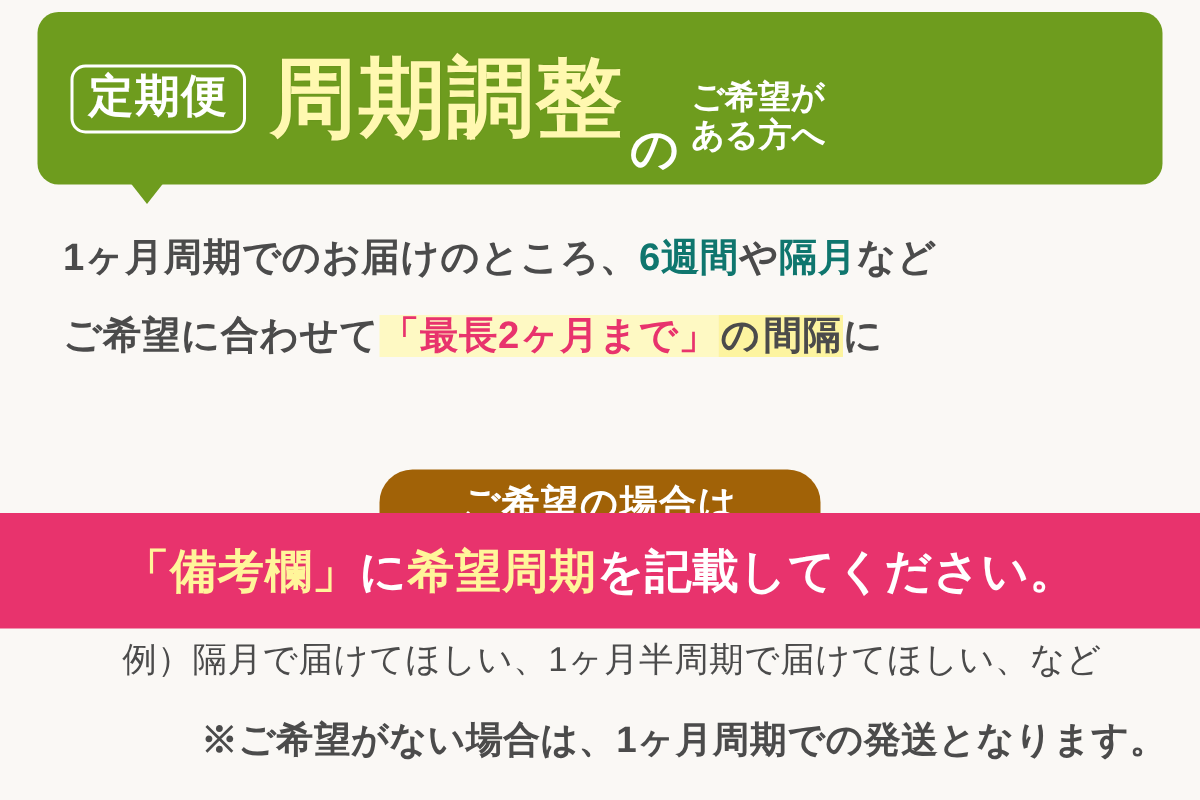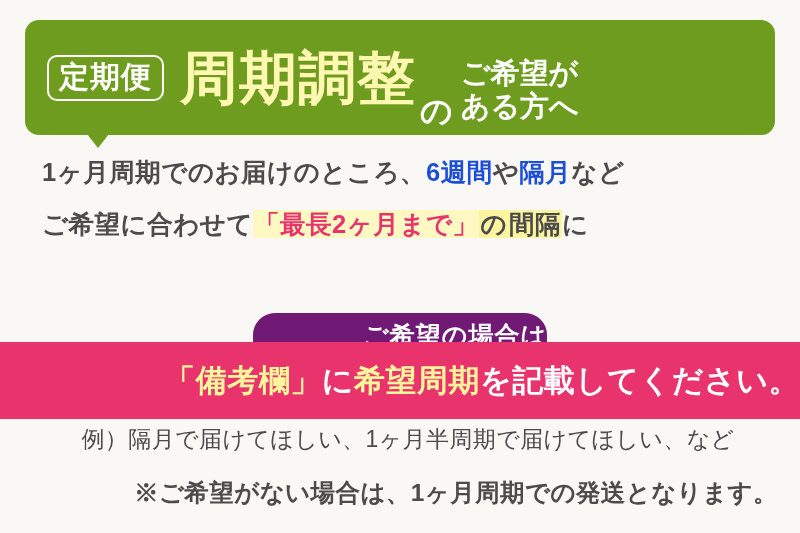--- a/index.html
+++ b/index.html
@@ -17,21 +17,21 @@
     position: relative;
     width: 800px;
     height: 533px;
     background: #faf8f5;
   }
 
   
   .banner {
     position: absolute;
     left: 25px;
-    top: 20px;
+    top: 8px;
     width: 750px;
     height: 115px;
     background: #6e9c1e;
     border-radius: 14px;
     box-sizing: border-box;
     display: flex;
     align-items: center;
     padding-left: 22px;
   }
   .banner::after {
@@ -72,21 +72,21 @@
     font-size: 32px;
     font-weight: bold;
     line-height: 1;
     margin-left: 4px;
     align-self: flex-end;
     padding-bottom: 8px;
   }
   .banner-sub {
     margin-left: 8px;
     color: #ffffff;
-    font-size: 29px;
+    font-size: 22px;
     font-weight: bold;
     line-height: 1.12;
     white-space: nowrap;
     letter-spacing: 0px;
     margin-top: 24px;
   }
 
   
   .para {
     position: absolute;
@@ -96,64 +96,64 @@
     color: #4b4b4b;
     font-size: 25.5px;
     font-weight: bold;
     line-height: 52px;
     letter-spacing: 0.5px;
   }
   .para .line {
     white-space: nowrap;
   }
   .hl-pink {
-    color: #1d4ed8;
+    color: #0f766e;
   }
   .hl-yellow {
     background: #fdf4a0;
     color: #4b4b4b;
     padding: 0 1px;
   }
   .hl-pink-yellow {
     background: #fef9c3;
     color: #e8336d;
     padding: 0 1px;
   }
 
   
   .pill {
     position: absolute;
     left: 253px;
     top: 313px;
     width: 294px;
     height: 44px;
-    background: #701a75;
+    background: #a16207;
     border-radius: 22px 22px 0 0;
     color: #ffffff;
     font-size: 25px;
     font-weight: bold;
     letter-spacing: 1px;
     display: flex;
     align-items: center;
-    justify-content: flex-end;
+    justify-content: center;
     box-sizing: border-box;
     text-decoration: underline;
   }
 
   
   .pink-band {
     position: absolute;
     left: 0;
     top: 342px;
     width: 800px;
     height: 77px;
     background: #e8336d;
     display: flex;
     align-items: center;
-    justify-content: flex-end;
+    justify-content: center;
   }
   .pink-band-text {
     color: #ffffff;
     font-size: 31px;
     font-weight: bold;
     letter-spacing: 0.5px;
     white-space: nowrap;
   }
   .pink-band-text .em {
     color: #fff59a;

